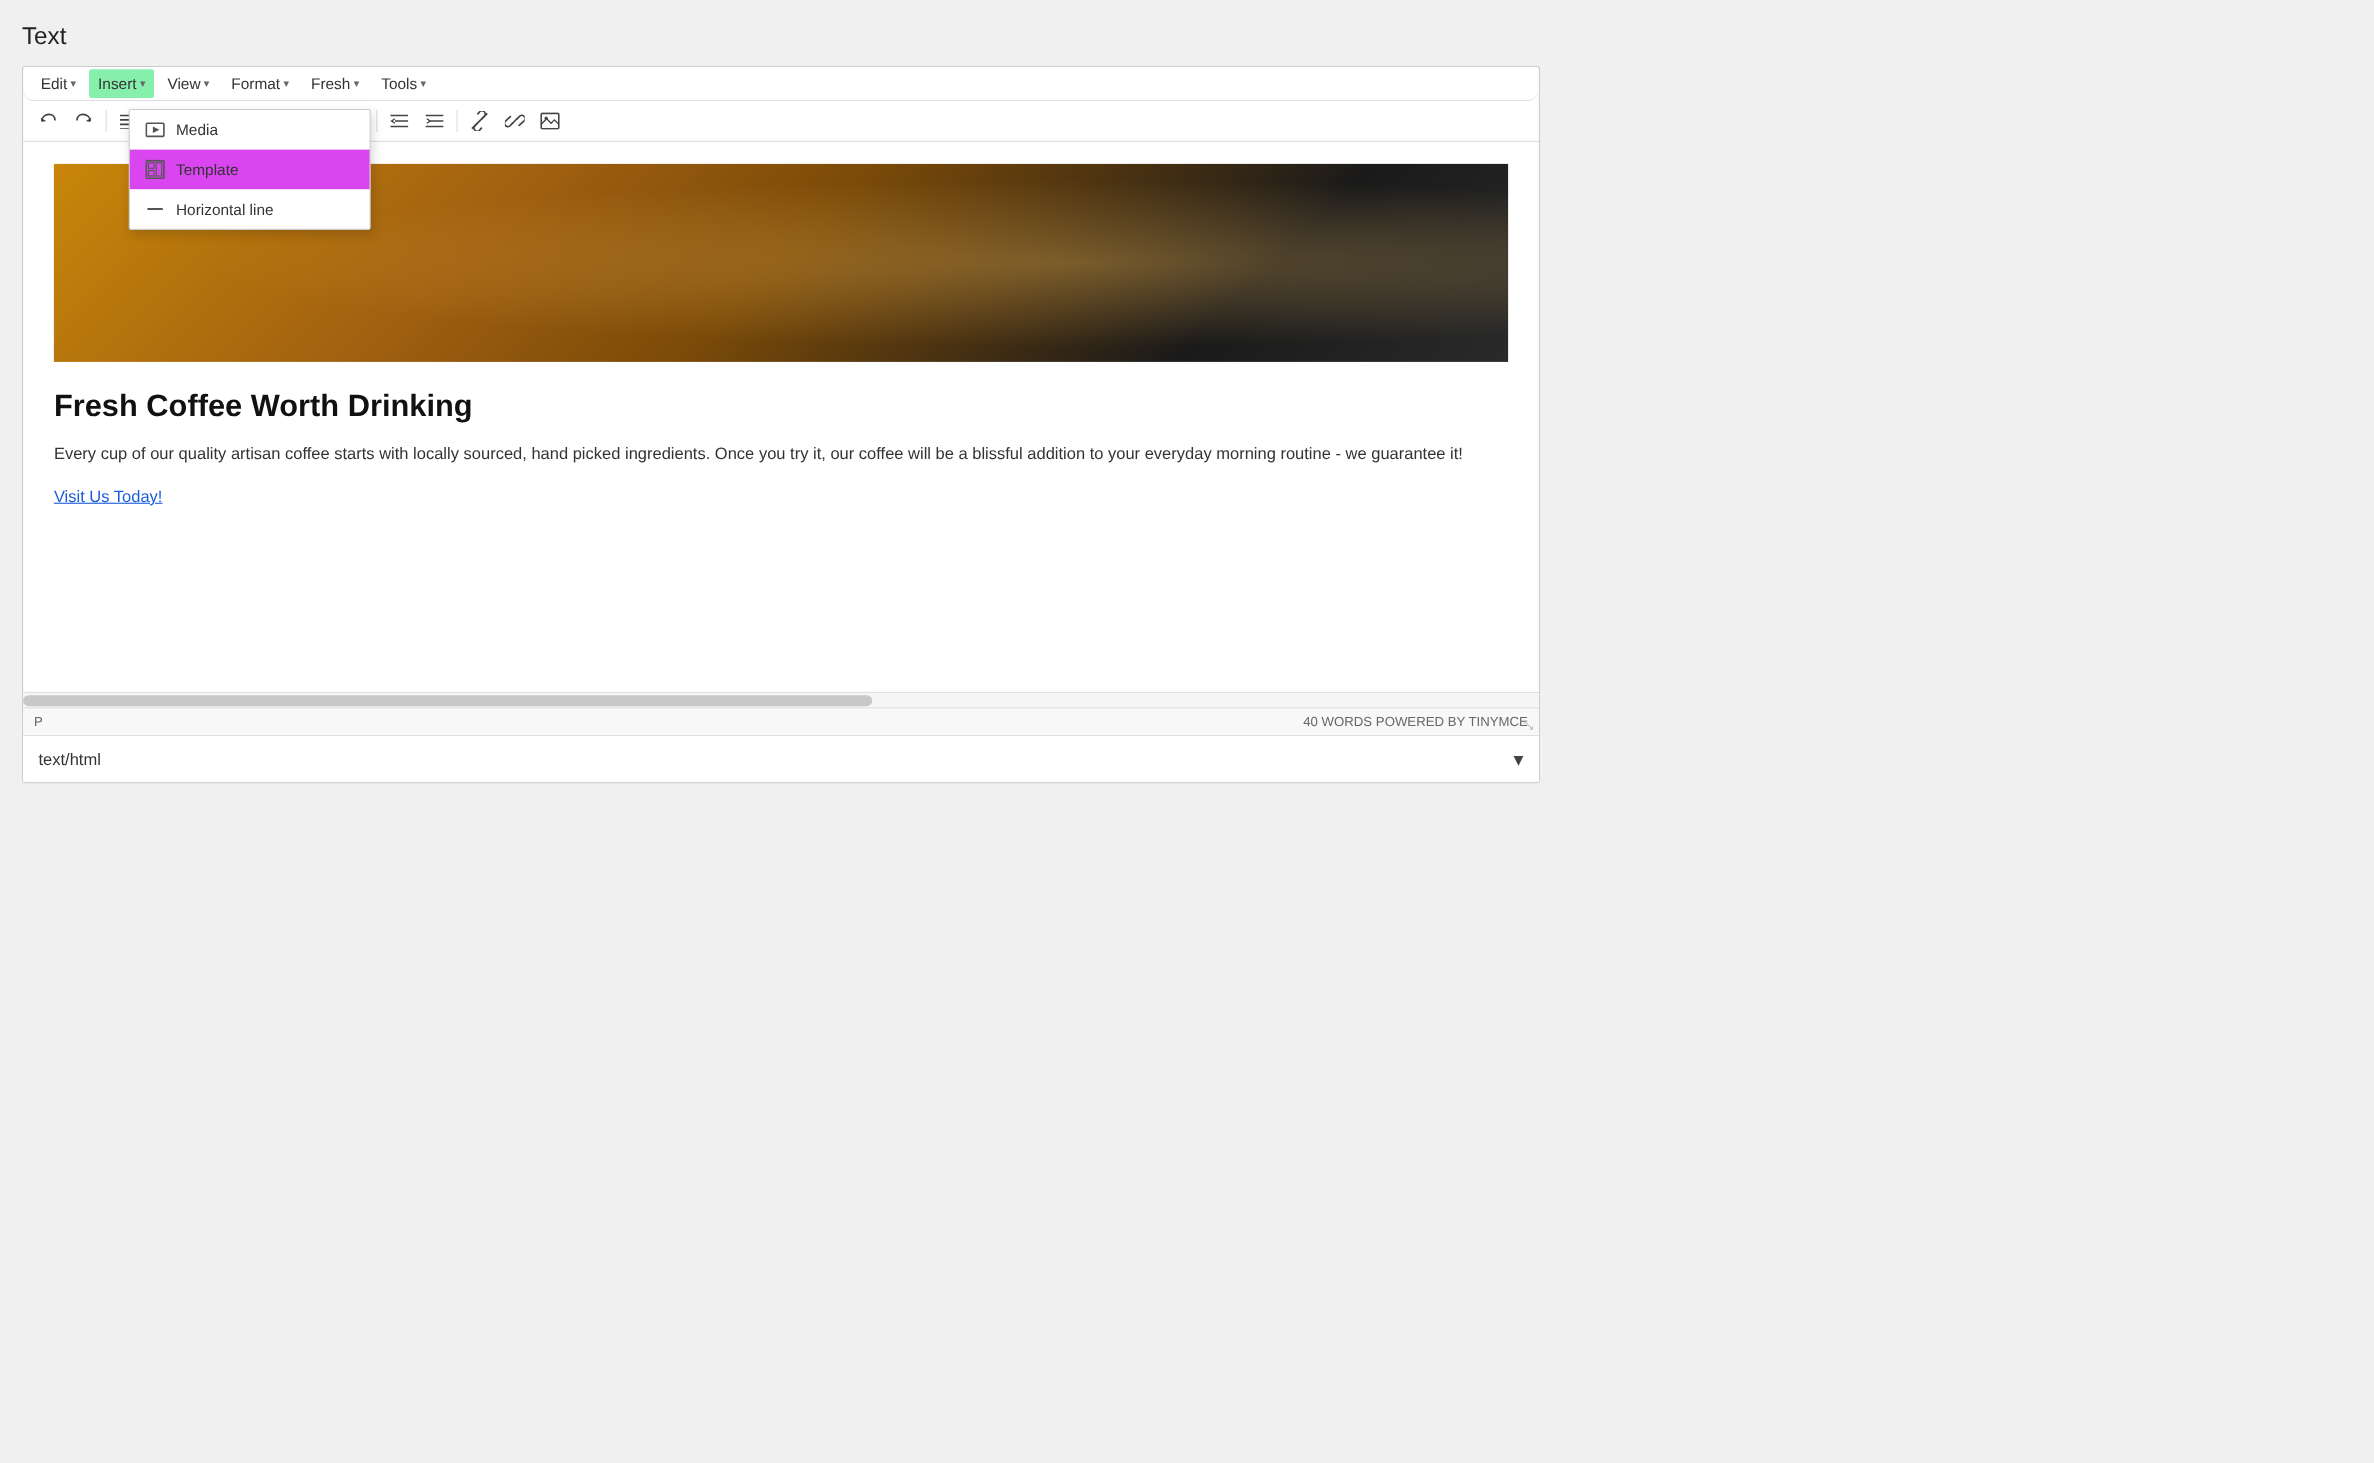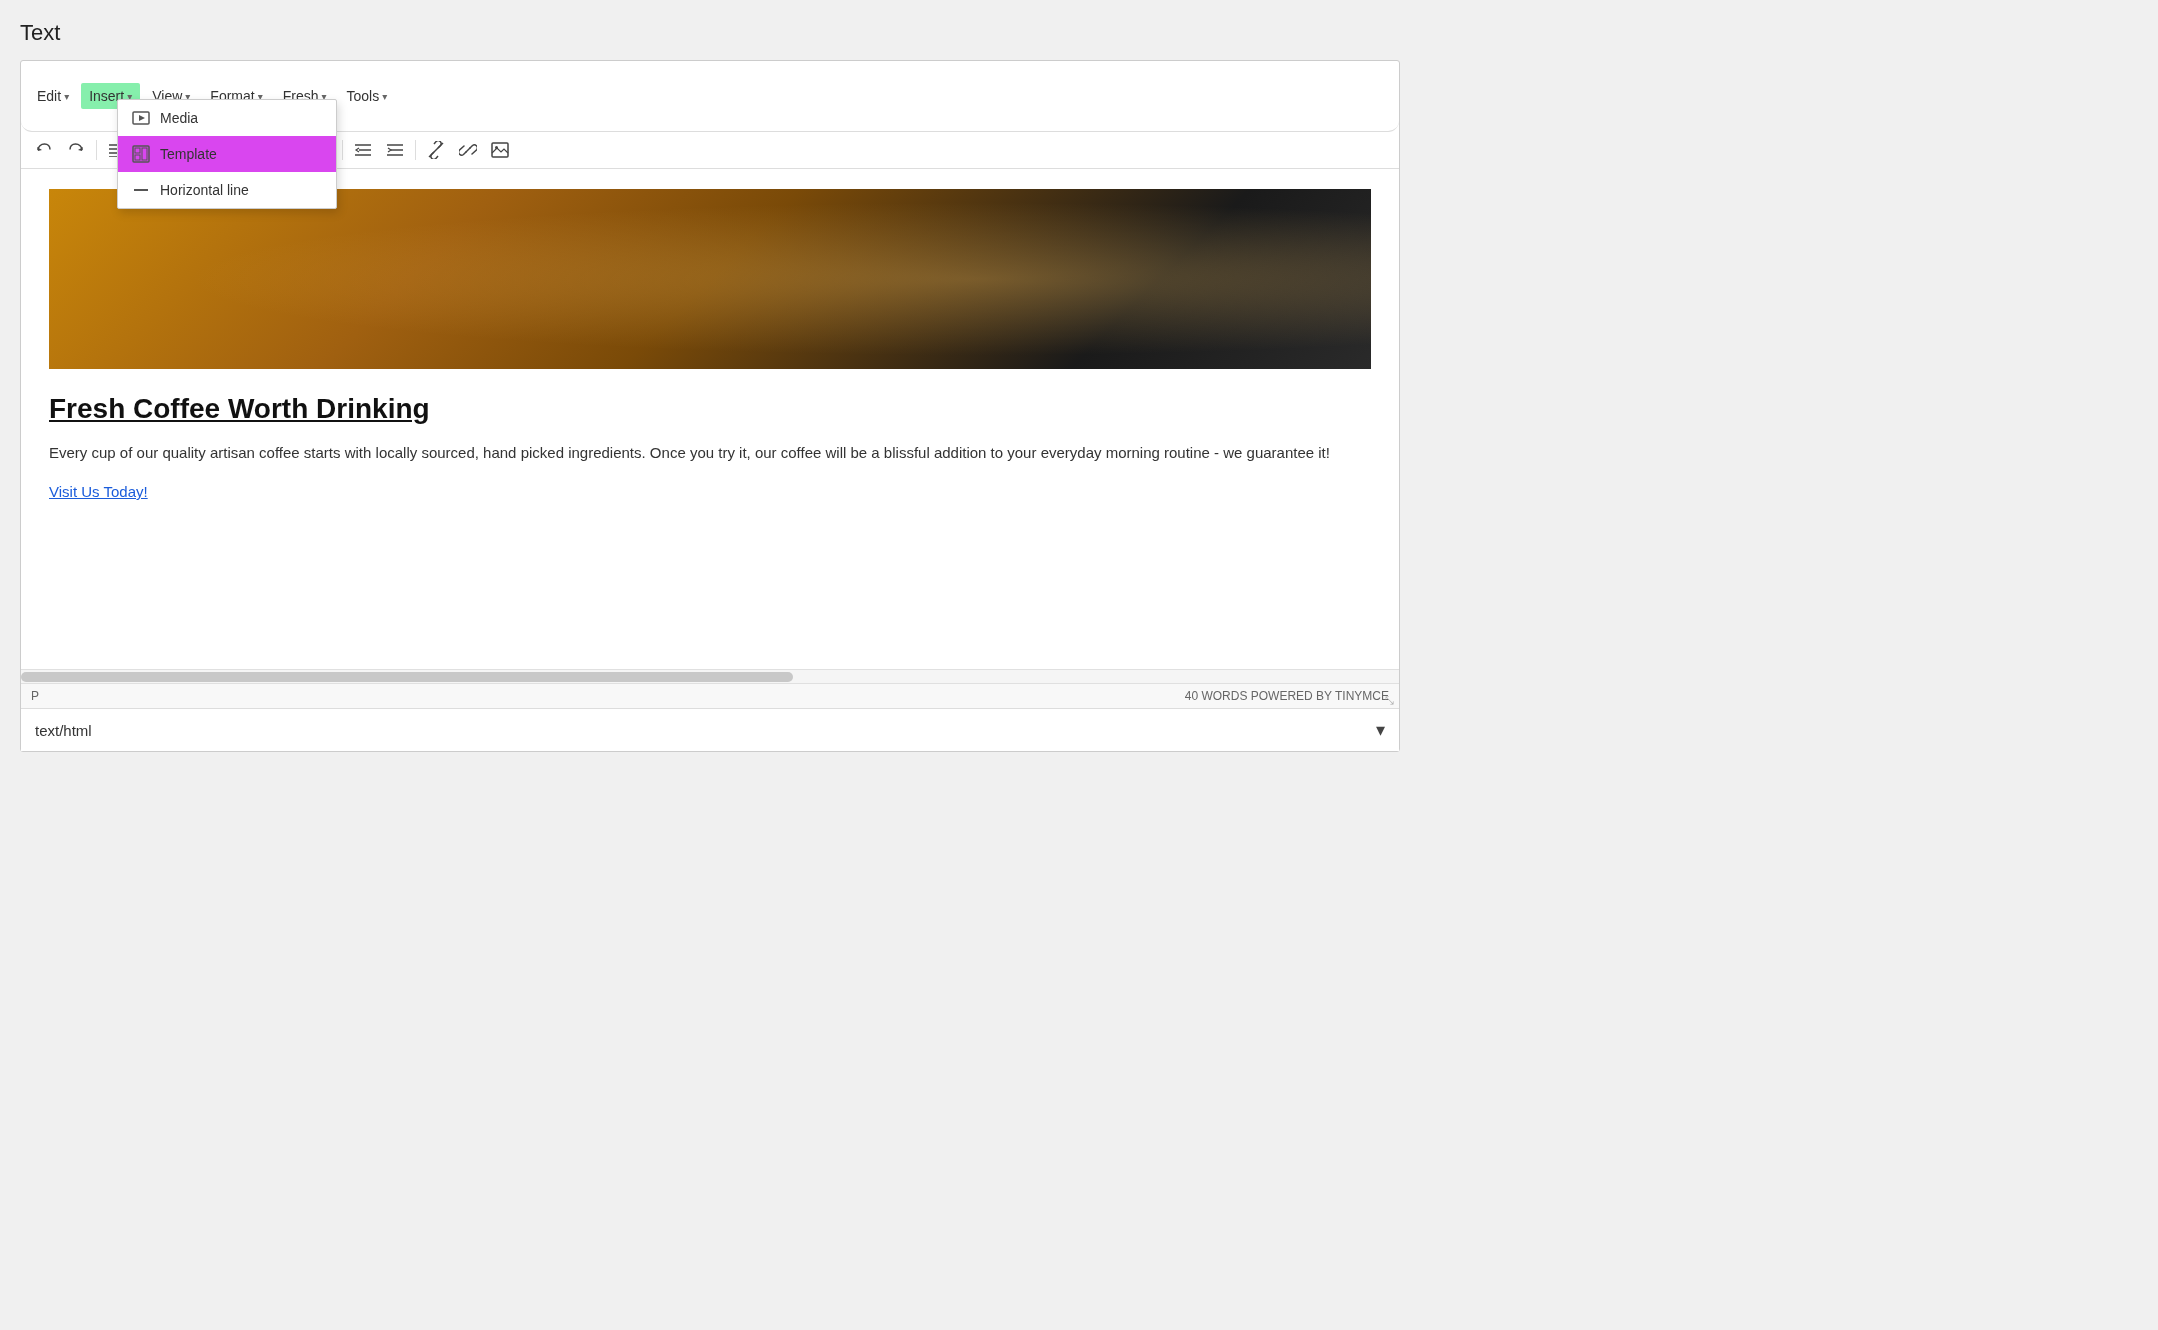--- a/index.html
+++ b/index.html
@@ -19,21 +19,21 @@
       border: 1px solid #ccc;
       border-radius: 3px;
       width: 100%;
       max-width: 1380px;
     }
     
     .menu-bar {
       display: flex;
       align-items: center;
       border-bottom: 1px solid #ddd;
-      padding: 22px 8px;
+      padding: 2px 8px;
       gap: 4px;
       position: relative;
       border-radius: 11px;
     }
     .menu-item {
       display: flex;
       align-items: center;
       gap: 3px;
       padding: 5px 8px;
       font-size: 14px;
@@ -124,21 +124,20 @@
       content: '';
       position: absolute;
       top: 0; left: 0; right: 0; bottom: 0;
       background: radial-gradient(ellipse at 70% 50%, rgba(255,200,100,0.3) 0%, transparent 60%);
     }
     .content-heading {
       font-size: 28px;
       font-weight: 700;
       color: #111;
       margin-bottom: 16px;
-      text-decoration: underline;
     }
     .content-body {
       font-size: 15px;
       color: #333;
       line-height: 1.6;
       margin-bottom: 18px;
     }
     .content-link {
       color: #1a5cdb;
       text-decoration: underline;

